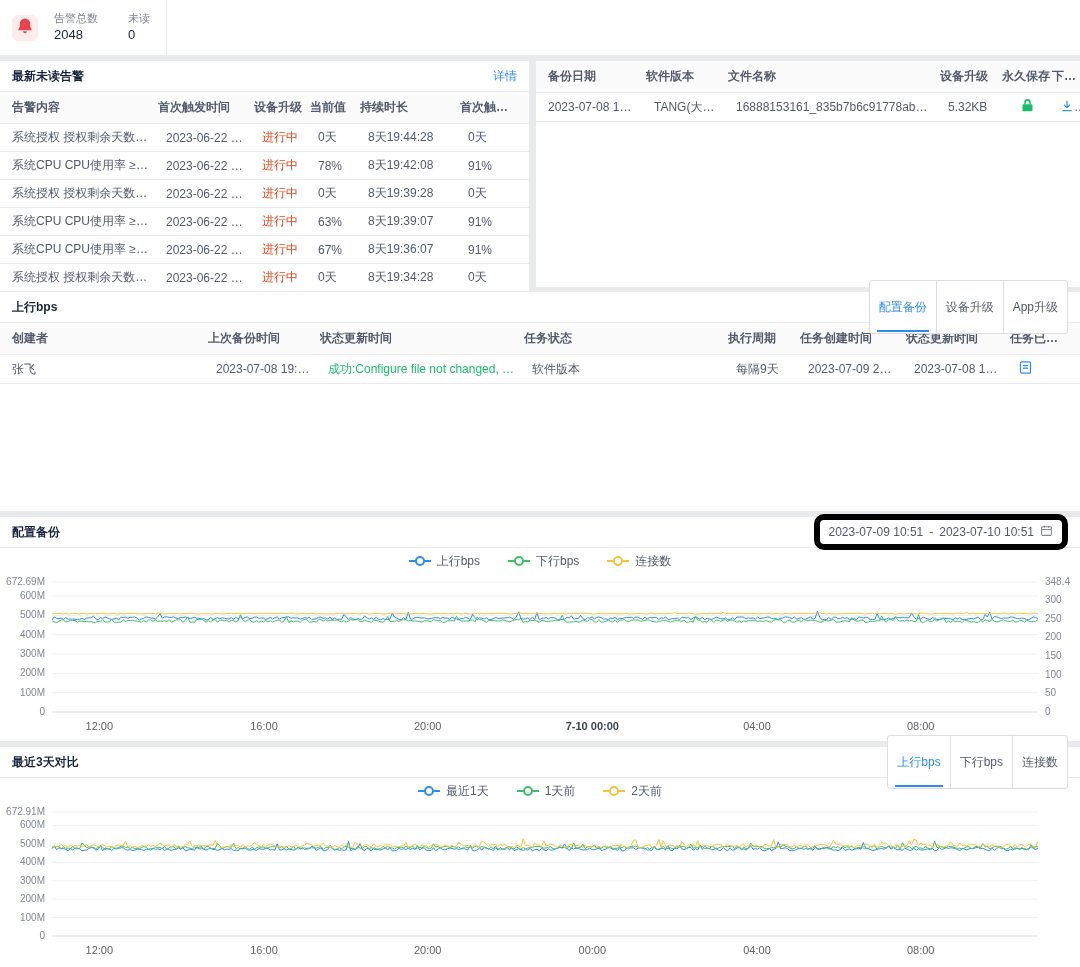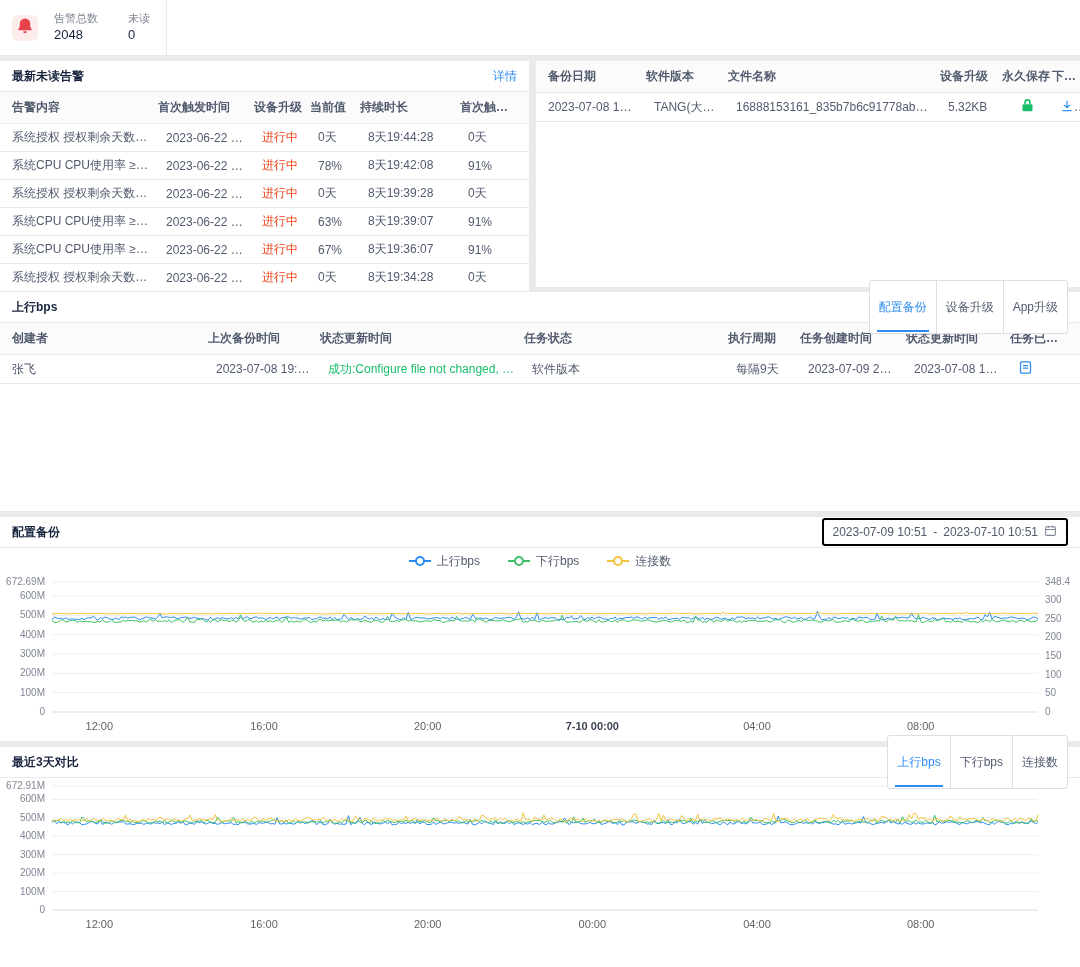--- a/index.html
+++ b/index.html
@@ -41,22 +41,22 @@
   
   .tabgroup{display:flex}
   .tab{border:1px solid #dcdee2;background:#fff;padding:18px 9px;font-size:12px;
      color:#515a6e;cursor:pointer;margin-left:-1px;position:relative;line-height:16px}
   .tab:first-child{margin-left:0;border-radius:3px 0 0 3px}
   .tab:last-child{border-radius:0 3px 3px 0}
   .tab.active{color:#2d8cf0}
   .tab.active::after{content:"";position:absolute;left:7px;right:7px;bottom:1px;height:2px;background:#2d8cf0}
 
   
-  .datepicker{display:flex;align-items:center;gap:6px;border:2px solid #000000;
-    border-radius:3px;height:24px;padding:0 9px;color:#515a6e;font-size:12px;
+  .datepicker{display:flex;align-items:center;gap:6px;border:6px solid #000000;
+    border-radius:10px;height:24px;padding:0 9px;color:#515a6e;font-size:12px;
     background:#fff;cursor:pointer}
 
   
   .legend{display:flex;justify-content:center;align-items:center;gap:28px;height:26px}
   .legend-item{display:flex;align-items:center;gap:6px;cursor:pointer}
   .lg-line{display:inline-block;width:22px;height:2px;position:relative}
   .lg-dot{position:absolute;left:50%;top:50%;transform:translate(-50%,-50%);
     width:6px;height:6px;border:2px solid;border-radius:50%;background:#fff}
   .lg-label{color:#515a6e;font-size:12px}
 
@@ -336,20 +336,40 @@
 
 <section class="panel" style="left:0;top:747px;width:1080px;height:220px">
   <div class="panel-hd">
     <span class="panel-title">最近3天对比</span>
     <div class="tabgroup" id="compare-tabs">
         <span class="tab active">上行bps</span>
         <span class="tab">下行bps</span>
         <span class="tab">连接数</span>
       </div>
   </div>
+  <div class="legend" id="legend-compare">
+      <span class="legend-item">
+        <span class="lg-line" style="background:#2d8cf0">
+          <span class="lg-dot" style="border-color:#2d8cf0"></span>
+        </span>
+        <span class="lg-label">最近1天</span>
+      </span>
+      <span class="legend-item">
+        <span class="lg-line" style="background:#3fbf67">
+          <span class="lg-dot" style="border-color:#3fbf67"></span>
+        </span>
+        <span class="lg-label">1天前</span>
+      </span>
+      <span class="legend-item">
+        <span class="lg-line" style="background:#f3c43b">
+          <span class="lg-dot" style="border-color:#f3c43b"></span>
+        </span>
+        <span class="lg-label">2天前</span>
+      </span>
+    </div>
   <svg class="chart" id="chart-compare" width="1080" height="160">
       <line x1="52" y1="8.0" x2="1038" y2="8.0" stroke="#edf0f2"></line>
       <text class="tick" x="45" y="11.0" text-anchor="end">672.91M</text>
       <line x1="52" y1="21.4" x2="1038" y2="21.4" stroke="#edf0f2"></line>
       <text class="tick" x="45" y="24.4" text-anchor="end">600M</text>
       <line x1="52" y1="39.9" x2="1038" y2="39.9" stroke="#edf0f2"></line>
       <text class="tick" x="45" y="42.9" text-anchor="end">500M</text>
       <line x1="52" y1="58.3" x2="1038" y2="58.3" stroke="#edf0f2"></line>
       <text class="tick" x="45" y="61.3" text-anchor="end">400M</text>
       <line x1="52" y1="76.7" x2="1038" y2="76.7" stroke="#edf0f2"></line>

